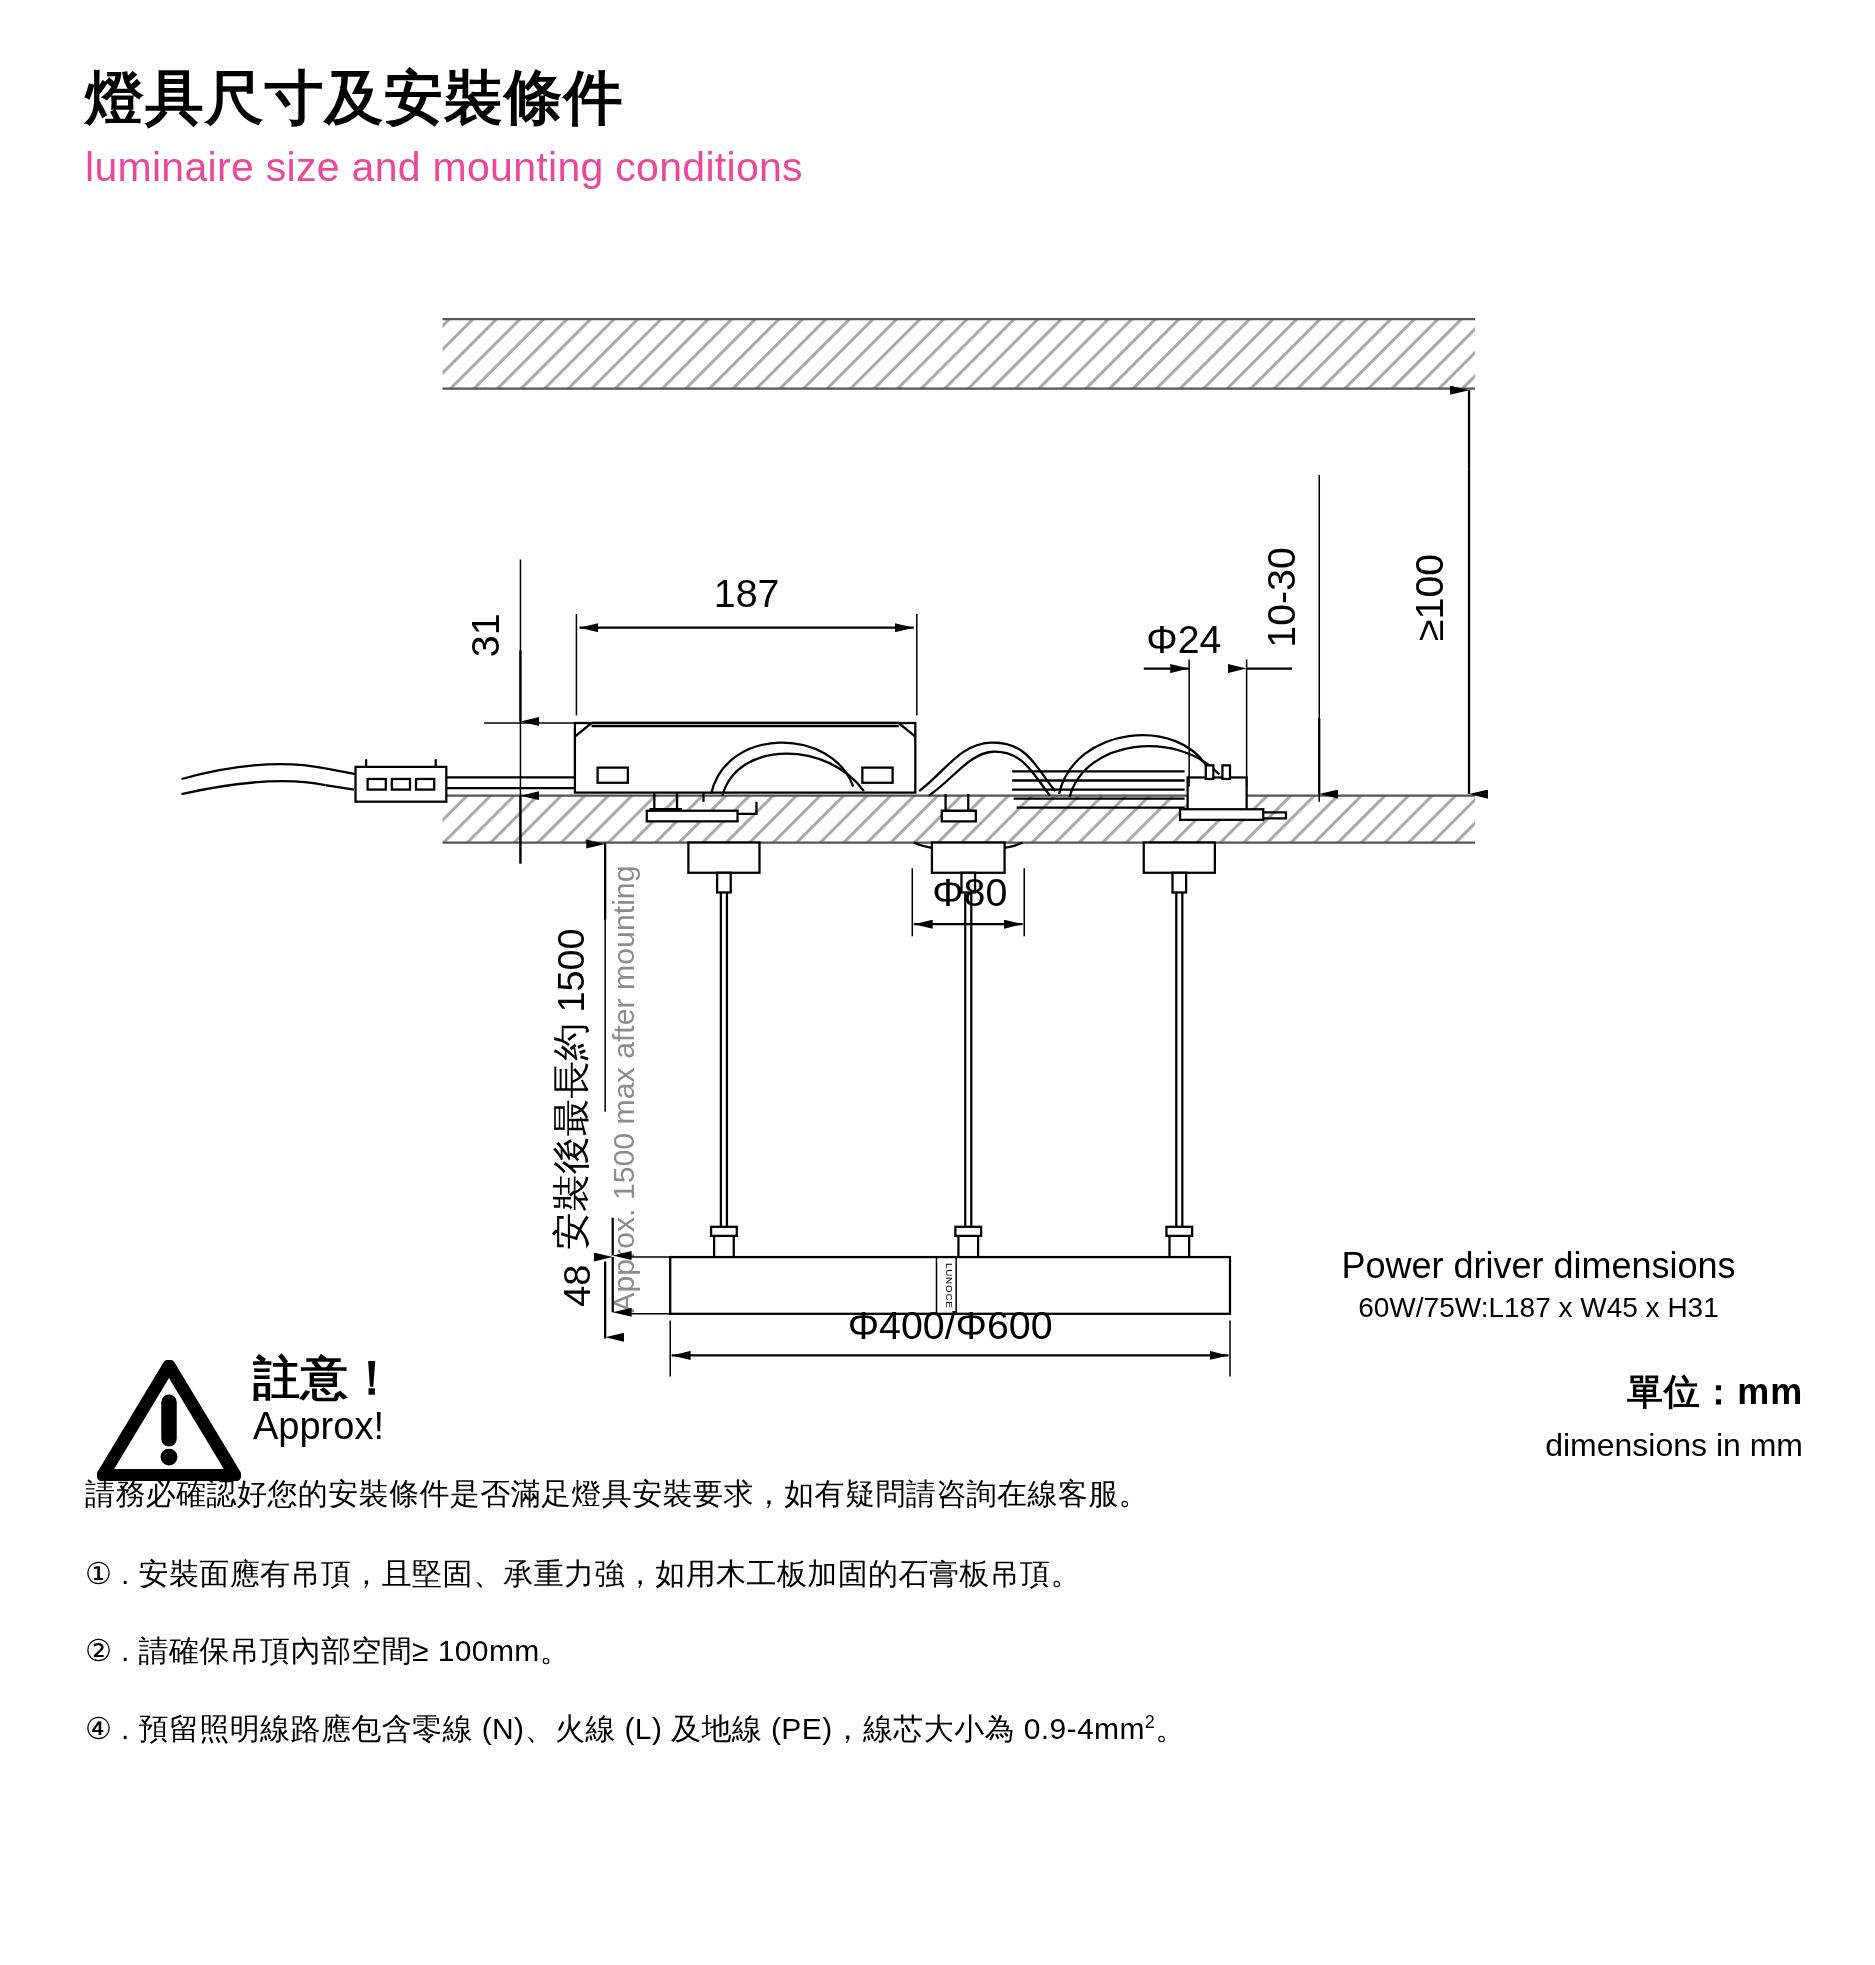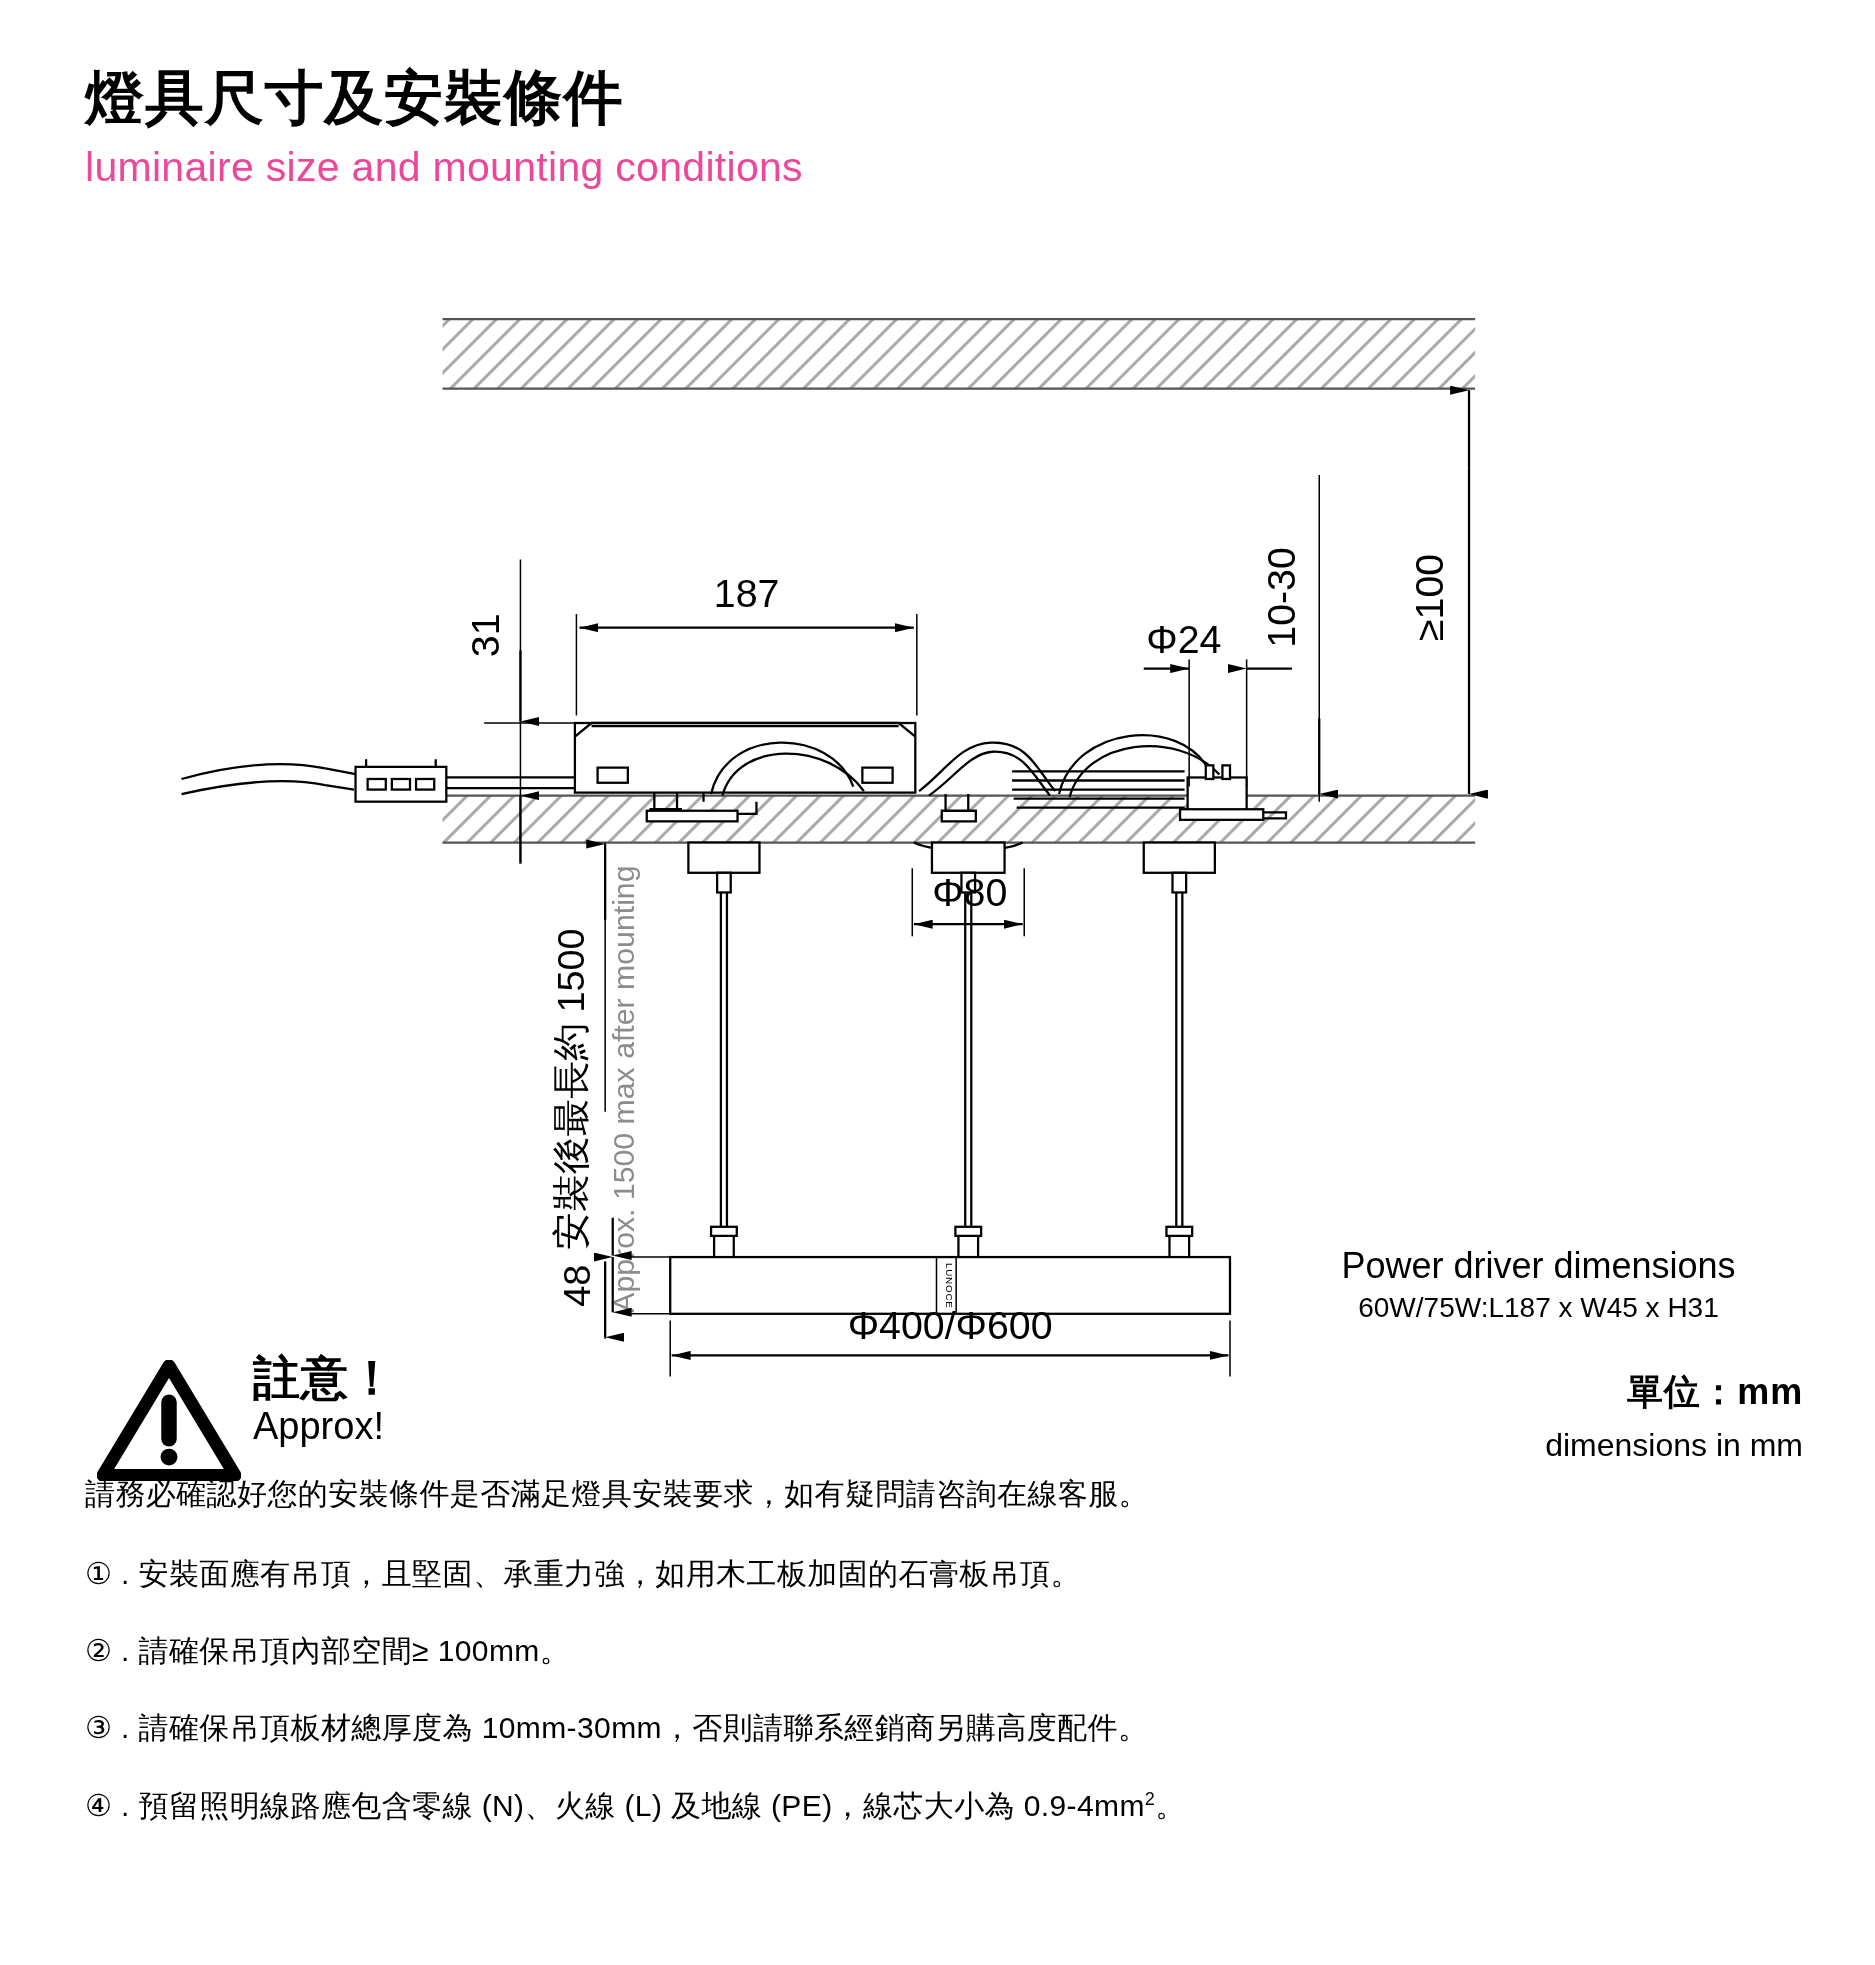--- a/index.html
+++ b/index.html
@@ -295,16 +295,15 @@
   <div id="caution-text">
     <div id="caution-zh">註意！</div>
     <div id="caution-en">Approx!</div>
   </div>
 </div>
 
 <div id="notes">
   <div class="note-line" id="note-intro">請務必確認好您的安裝條件是否滿足燈具安裝要求，如有疑問請咨詢在線客服。</div>
   <div class="note-line">① . 安裝面應有吊頂，且堅固、承重力強，如用木工板加固的石膏板吊頂。</div>
   <div class="note-line">② . 請確保吊頂內部空間≥ 100mm。</div>
-  <div class="note-line">③ . 請確保吊頂板材總厚度為 10mm-30mm，否則請聯系經銷商另購高度配件。</div>
   <div class="note-line"><span>④ . 預留照明線路應包含零線 (N)、火線 (L) 及地線 (PE)，線芯大小為 0.9-4mm</span><sup>2</sup><span>。</span></div>
 </div>
 
 
 </body></html>

